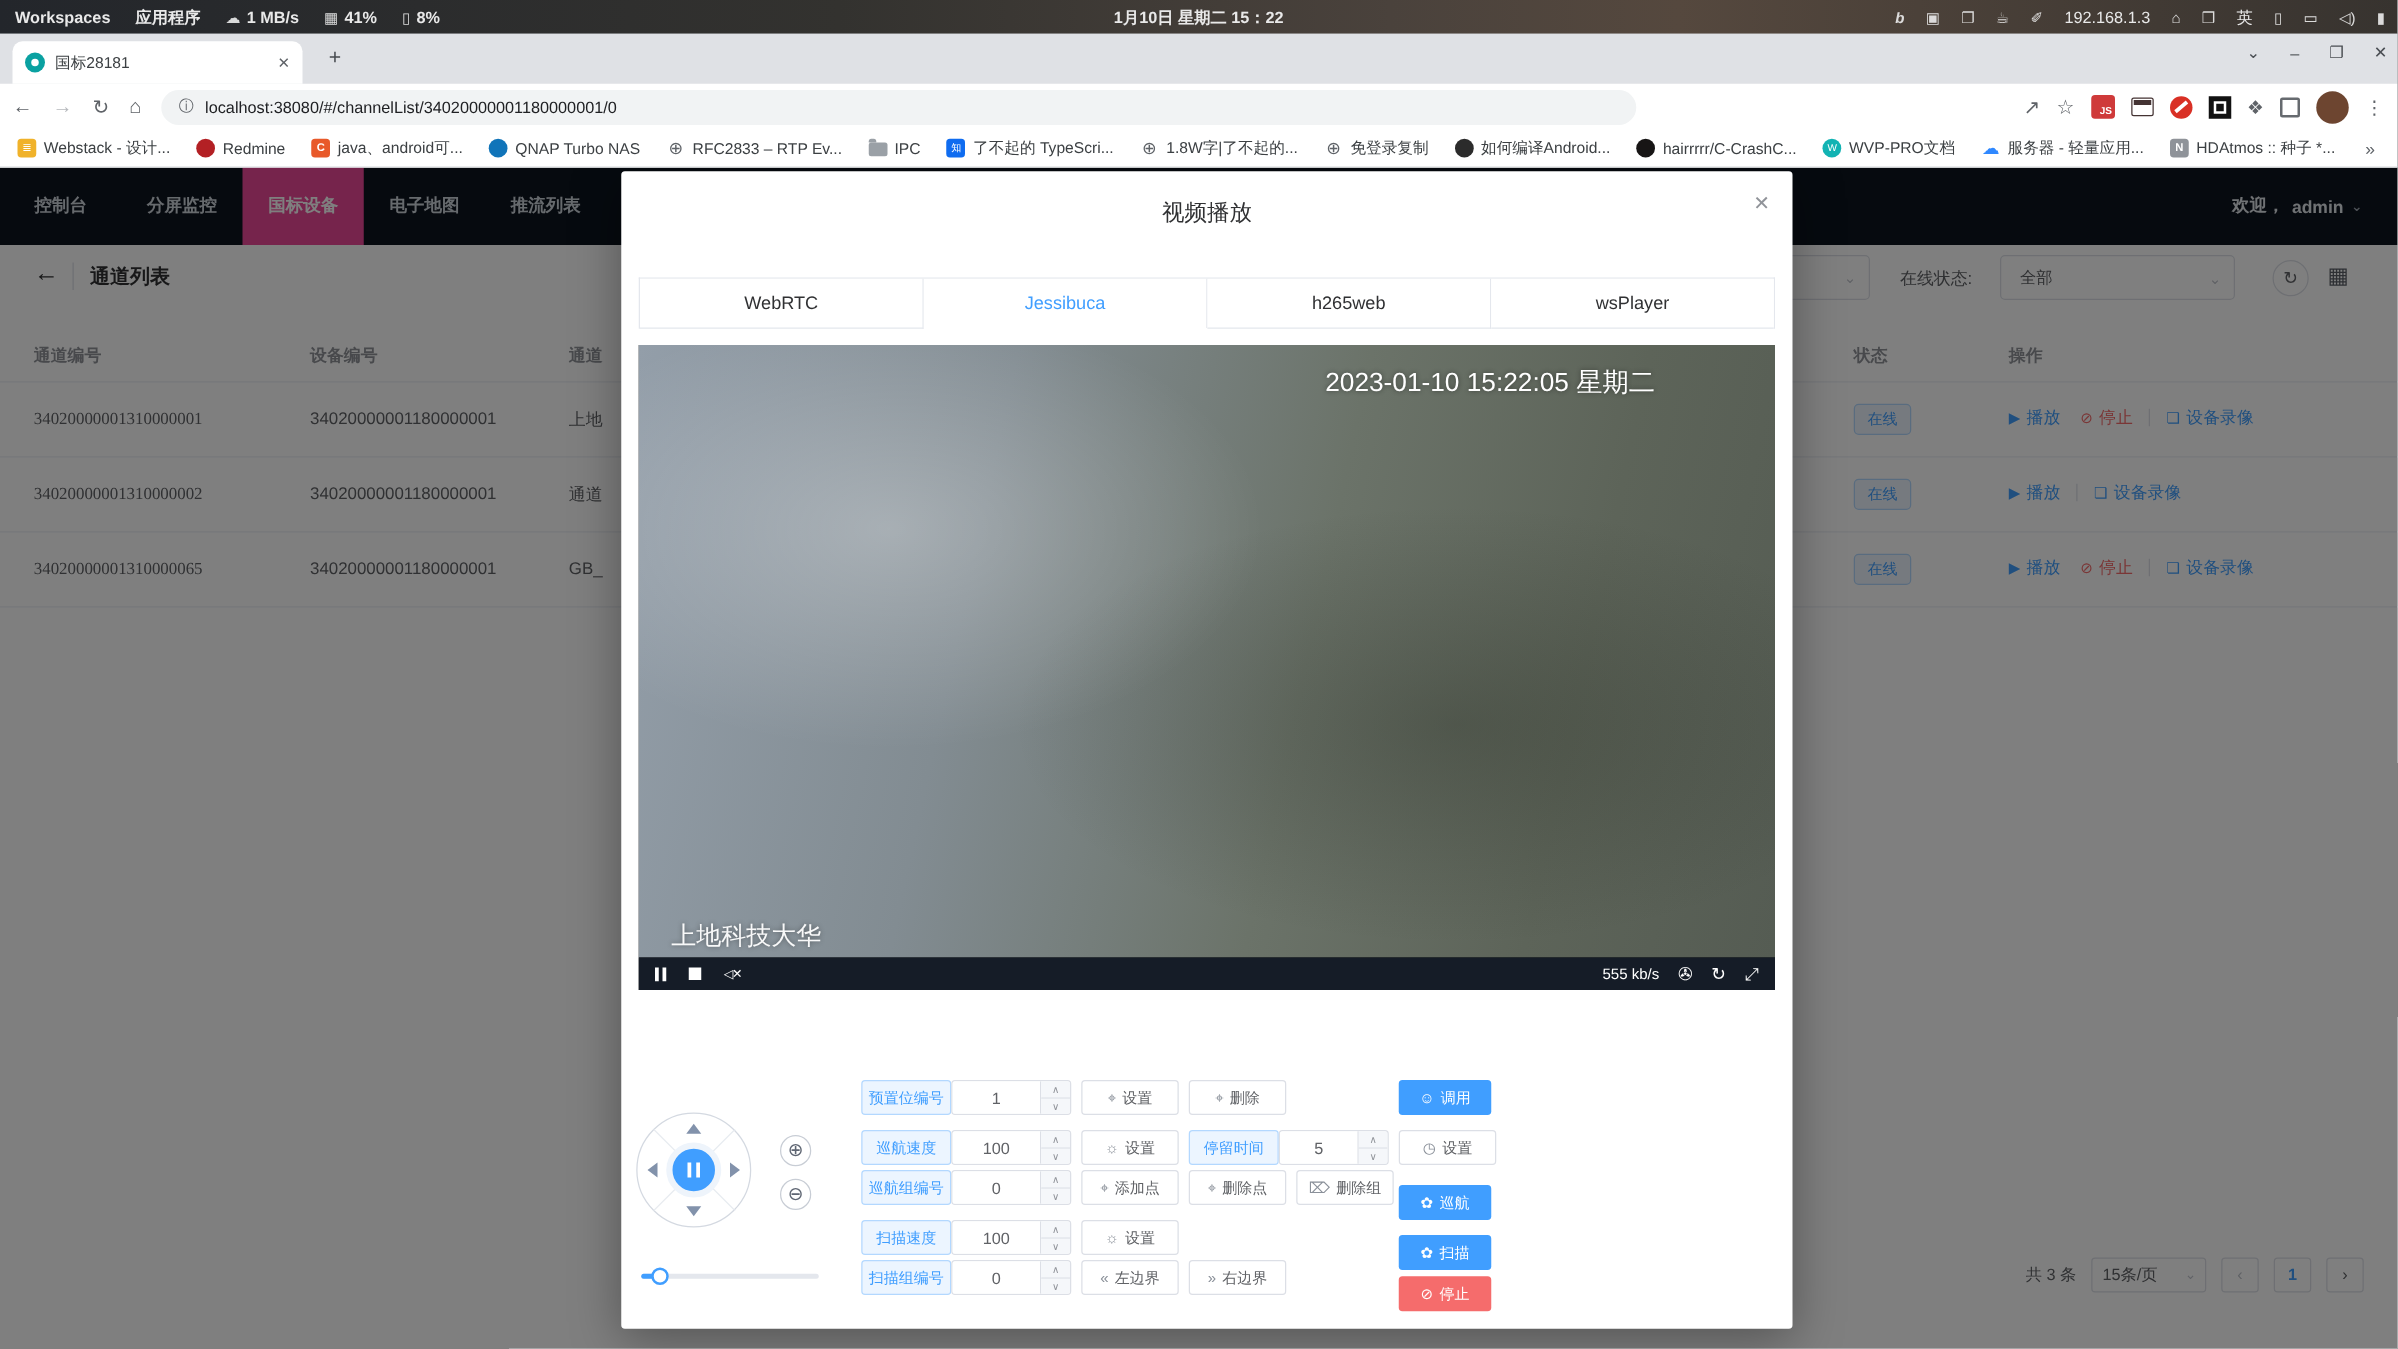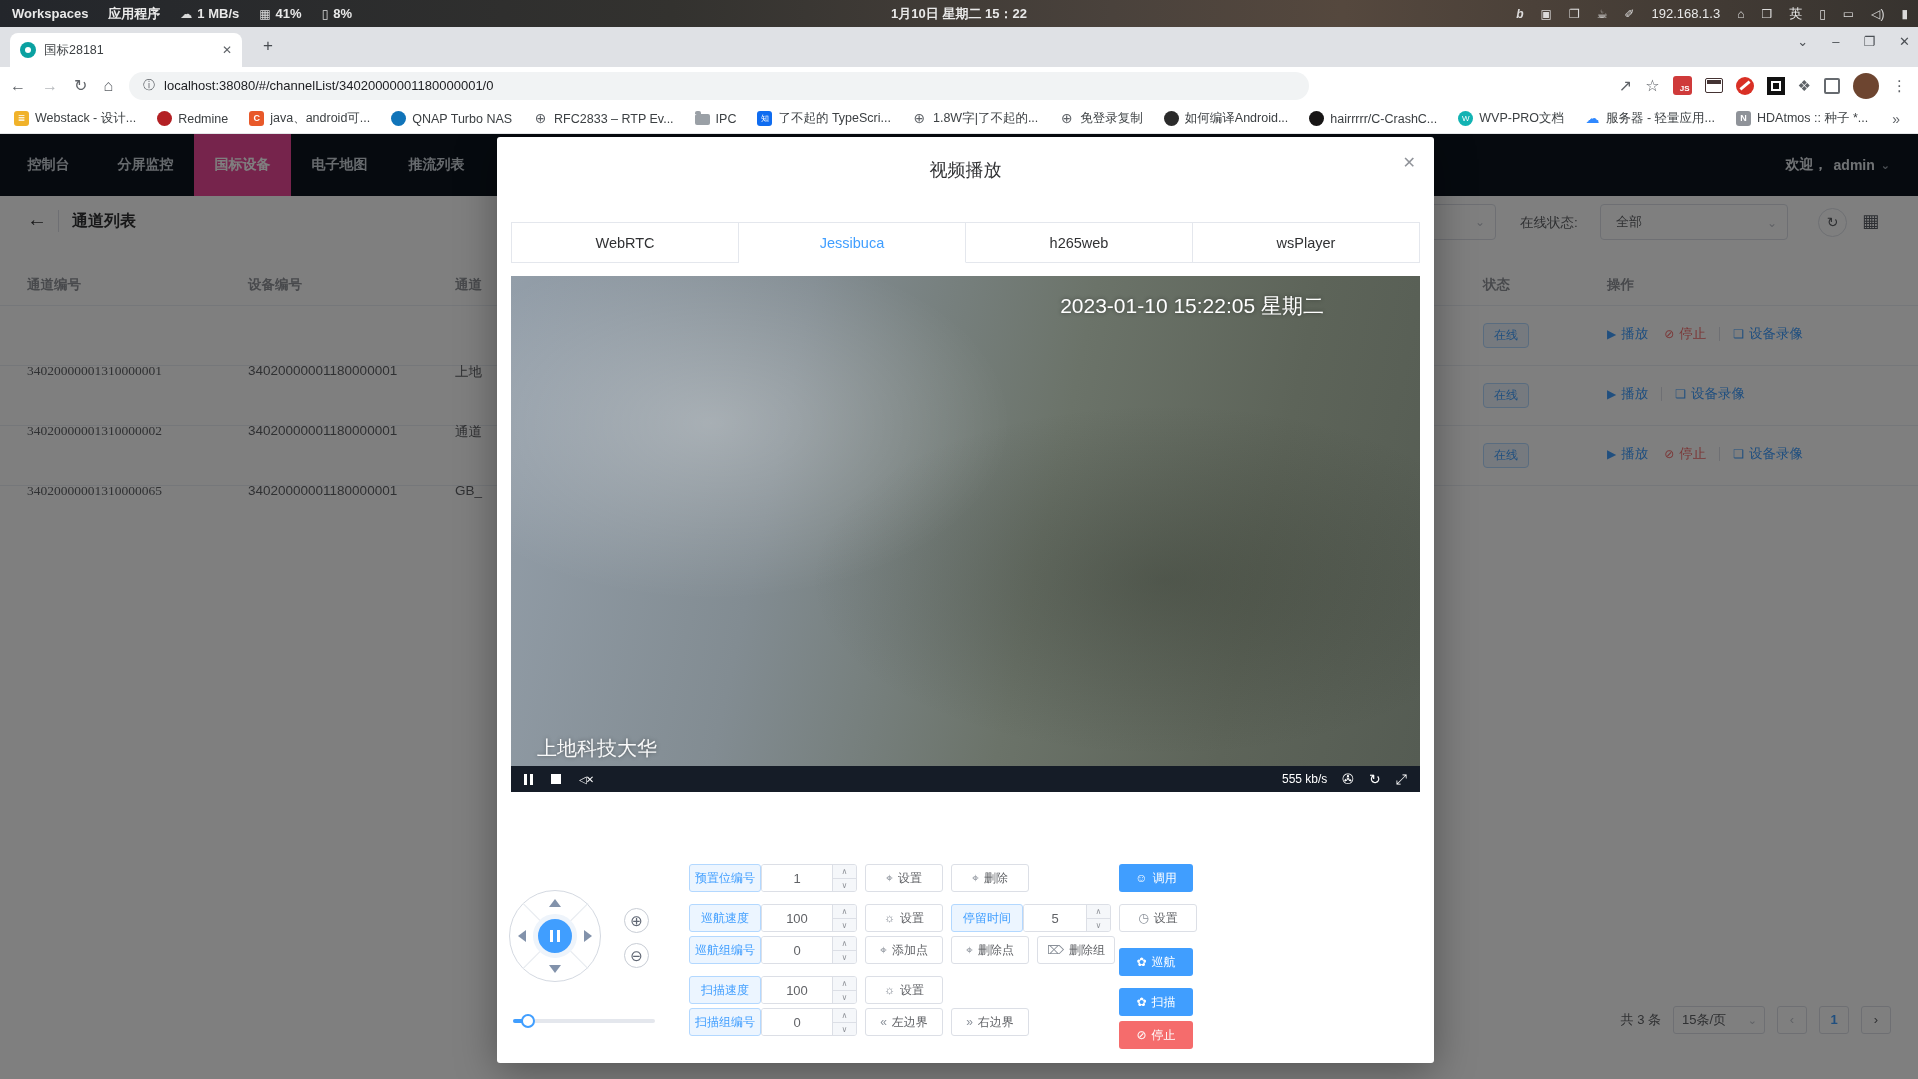--- a/index.html
+++ b/index.html
@@ -85,21 +85,21 @@
   .status-select { position:absolute; left:1600px; top:70px; width:188px; height:36px; border:1px solid #dcdfe6;
     border-radius:4px; background:#fff; font-size:13px; color:#606266; line-height:34px; padding:0 15px; }
   .status-select .caret { position:absolute; right:10px; top:1px; color:#c0c4cc; font-size:12px; }
   .round-btn { position:absolute; top:74px; width:29px; height:29px; border:1px solid #dcdfe6; border-radius:50%;
     color:#606266; font-size:14px; text-align:center; line-height:27px; background:#fff; }
   .grid-btn { position:absolute; top:76px; font-size:18px; color:#5a5e66; }
 
   .thead { position:absolute; left:0; right:0; top:128px; height:44px; border-bottom:1px solid #ebeef5; }
   .thead span { position:absolute; top:14px; font-size:13.5px; font-weight:bold; color:#909399; }
   .trow { position:absolute; left:0; right:0; height:60px; border-bottom:1px solid #ebeef5; }
-  .trow .cell { position:absolute; top:21px; font-size:13.5px; color:#606266;margin-top:36px; }
+  .trow .cell { position:absolute; top:21px; font-size:13.5px; color:#606266; }
   .c1 { left:27px;font-family:Liberation Serif, serif; } .c2 { left:248px; } .c3 { left:455px; } .c4 { left:1483px; } .c5 { left:1607px; }
   .tag { position:absolute; left:1483px; top:17px; height:25px; line-height:23px; padding:0 10px; font-size:12px;
     background:#ecf5ff; border:1px solid #b3d8ff; border-radius:4px; color:#409eff;text-align:center; }
   .ops { position:absolute; left:1607px; top:19px; display:flex; align-items:center; font-size:13.5px; }
   .op { display:flex; align-items:center; gap:5px; }
   .op.blue { color:#409eff; } .op.red { color:#f56c6c; margin-left:16px; }
   .op .ic { font-size:12px; }
   .sep { width:1px; height:14px; background:#dcdfe6; margin:0 13px; }
 
   .pagebar { position:absolute; right:27px; top:872px; display:flex; align-items:center; gap:12px; font-size:13px; color:#606266; }

